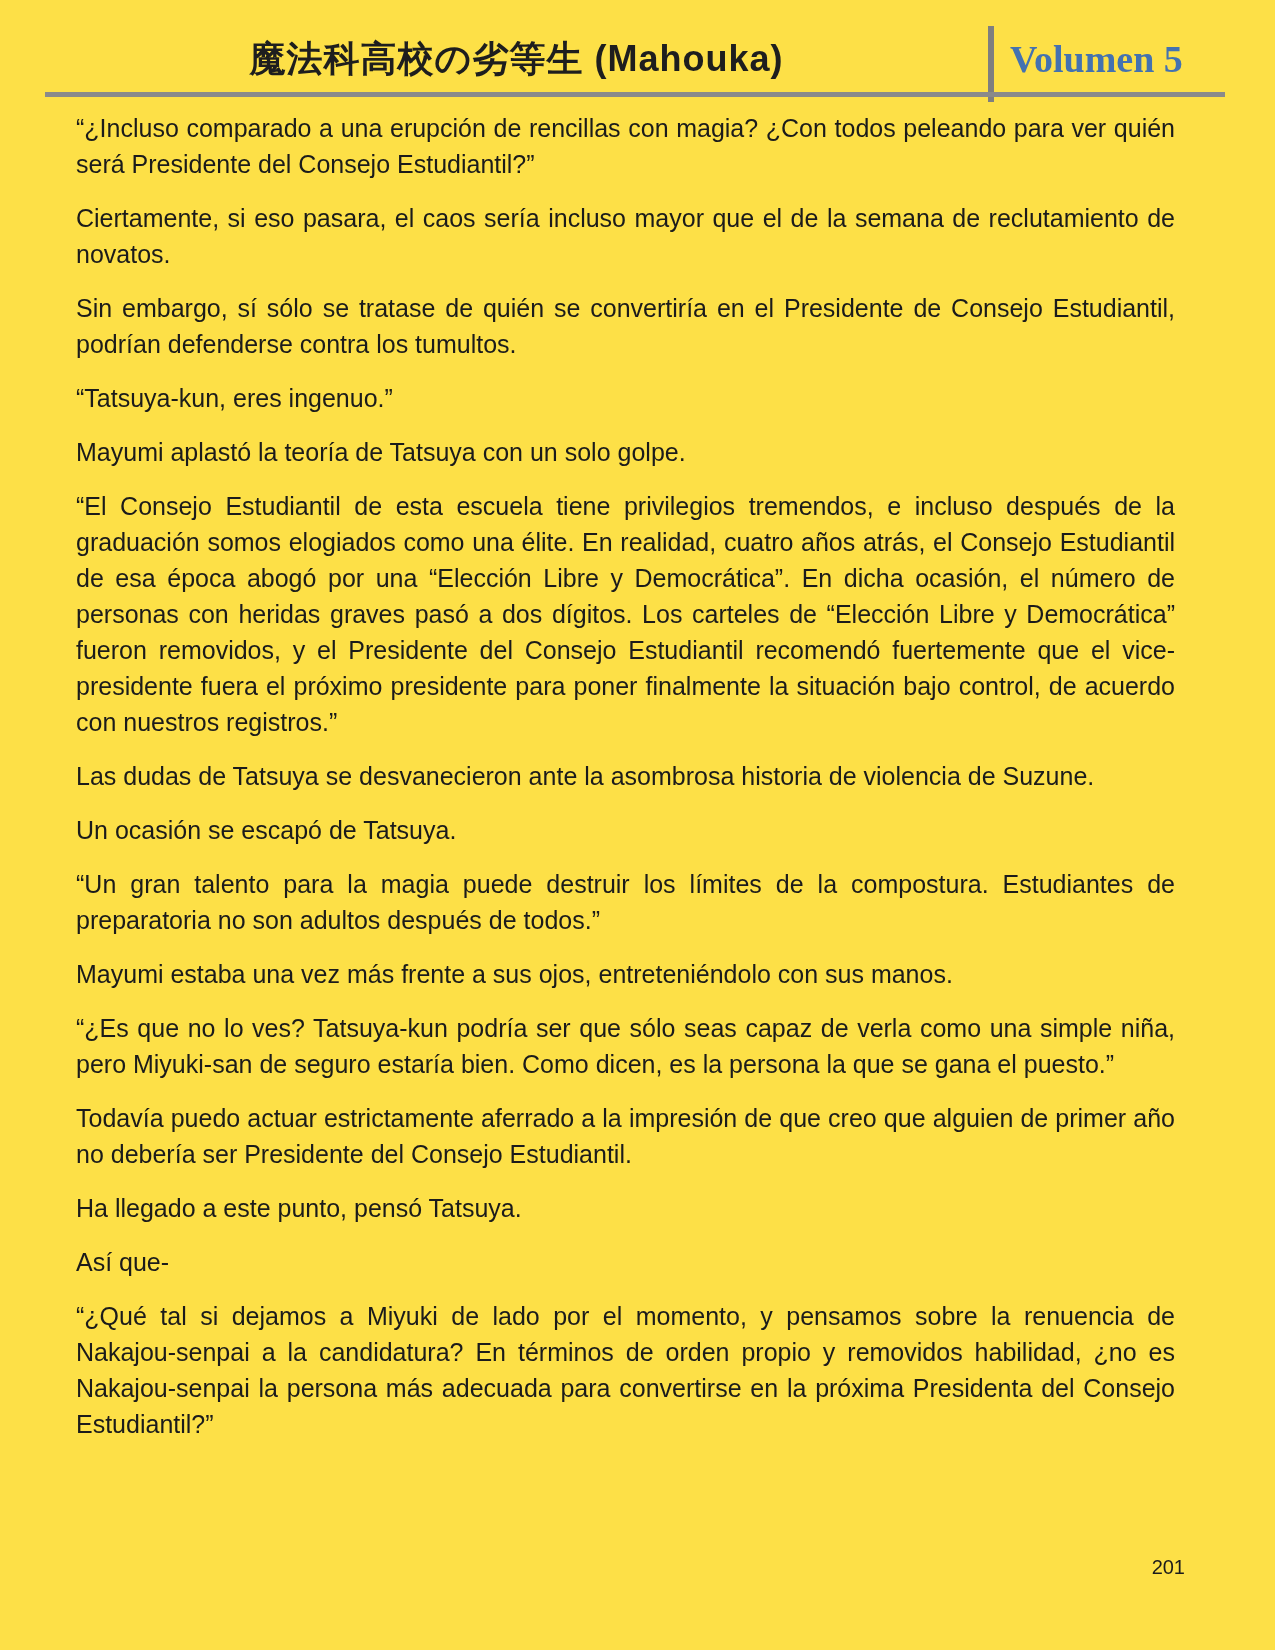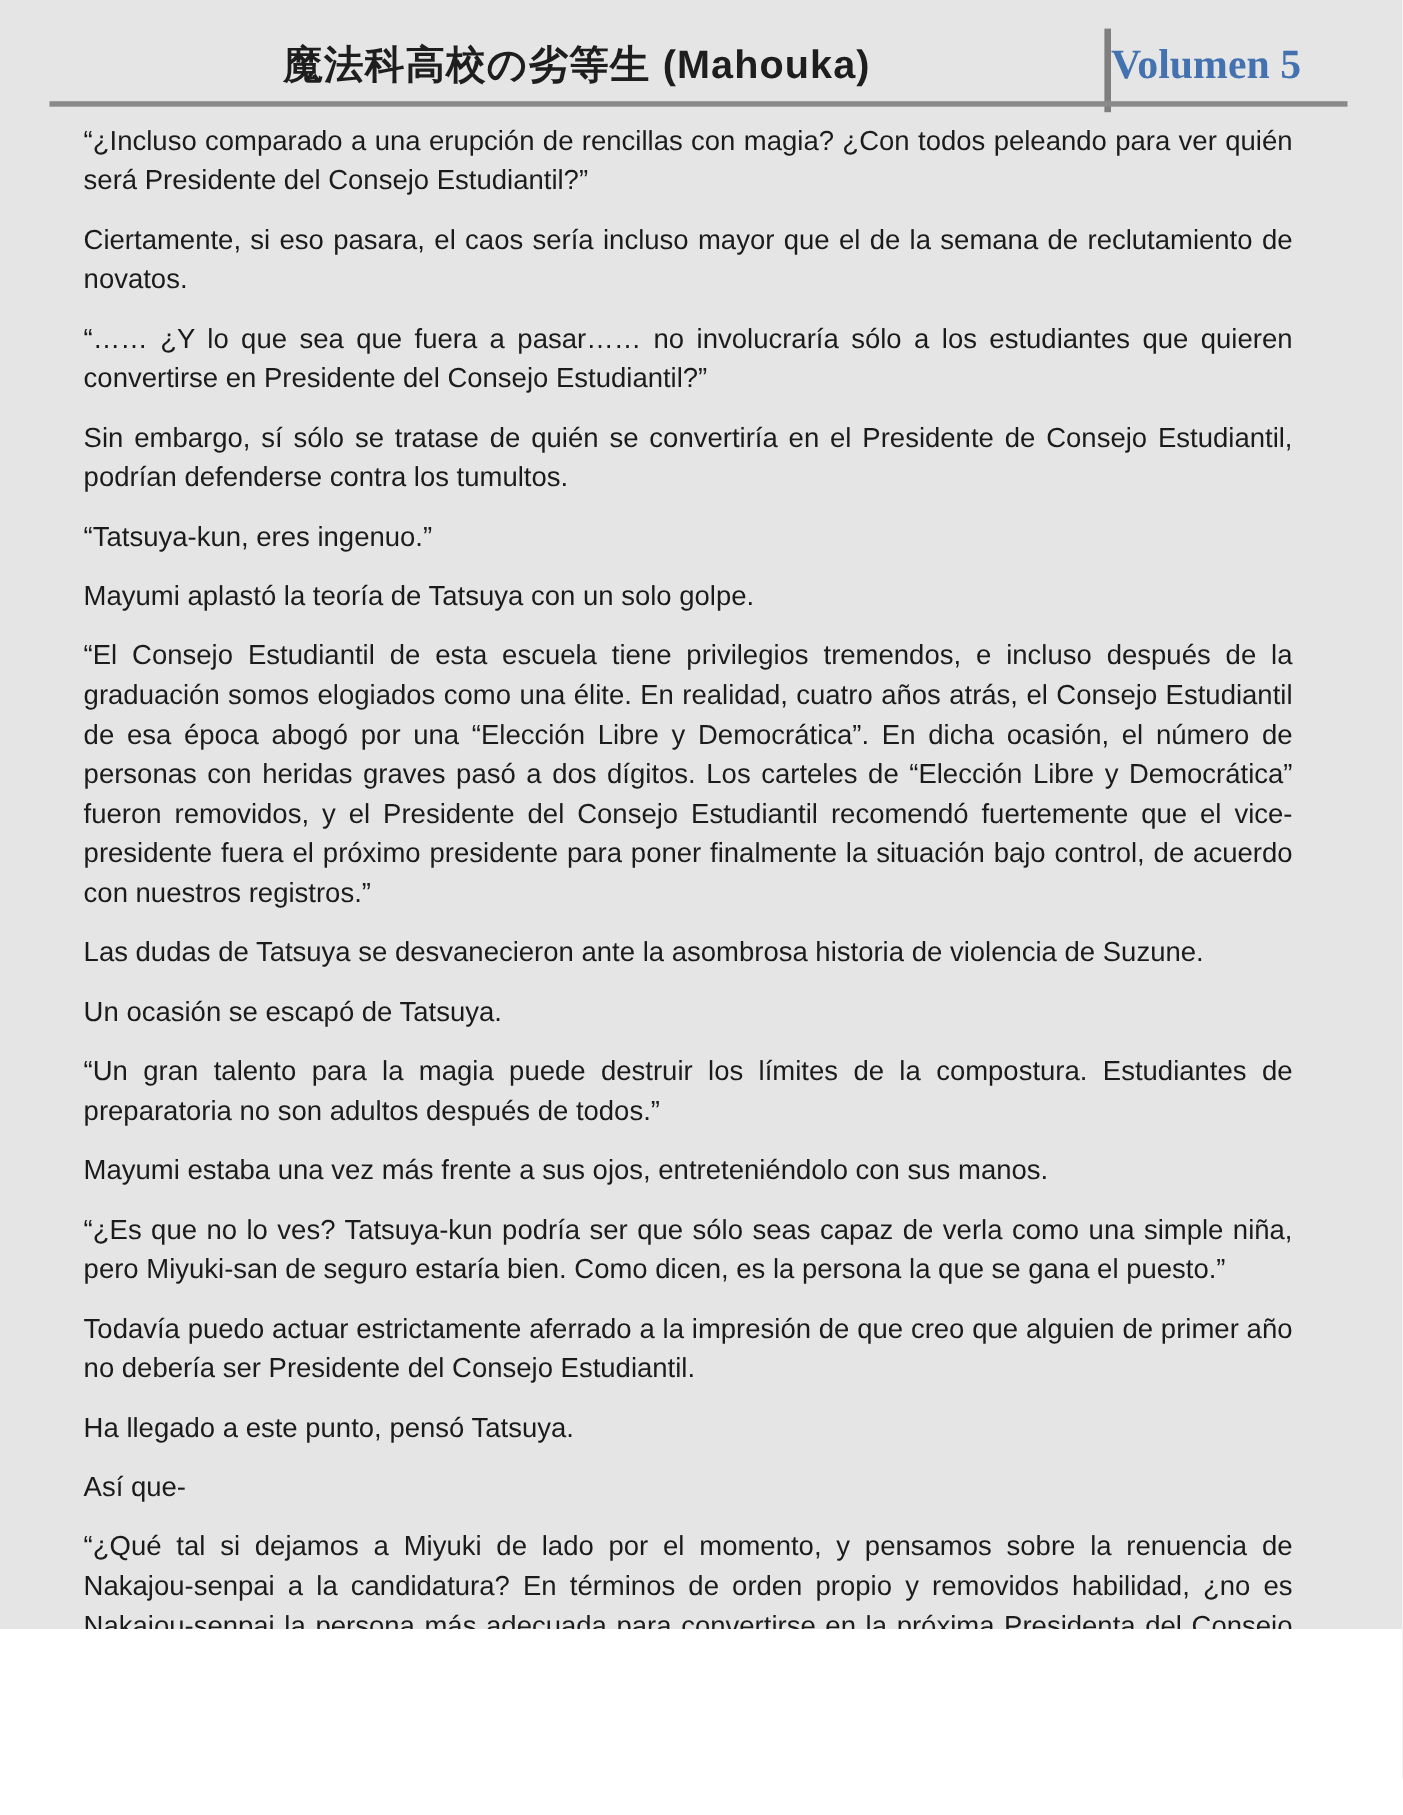--- a/index.html
+++ b/index.html
@@ -3,22 +3,22 @@
 <meta charset="utf-8">
 <style>
   html, body {
     margin: 0;
     padding: 0;
     background: #ffffff;
   }
   .page {
     position: relative;
     width: 1275px;
-    height: 1481px;
-    background: #e5e5e5;
+    height: 1650px;
+    background: #fde047;
     font-family: "Liberation Sans", "DejaVu Sans", sans-serif;
     color: #1b1b1b;
     overflow: hidden;
   }
   
   .header {
     position: absolute;
     top: 24px;
     left: 45px;
     width: 1180px;
@@ -44,20 +44,21 @@
     width: 6px;
     height: 76px;
     background: #7f7f7f;
     margin-top: 10px;
     flex: 0 0 auto;
   }
   .header-volume-area {
     width: 215px;
     display: flex;
     align-items: center;
+    padding-left: 16px;
     flex: 0 0 auto;
   }
   .header-volume {
     font-family: "Liberation Serif", "DejaVu Serif", serif;
     font-size: 38px;
     font-weight: bold;
     white-space: nowrap;
   }
   .header-rule {
     position: absolute;
@@ -102,21 +103,20 @@
     <div class="header-vbar"></div>
     <div class="header-volume-area">
       <span class="header-volume" style="color: rgb(68, 114, 176);">Volumen 5</span>
     </div>
   </div>
   <div class="header-rule" style="background: rgb(138, 138, 138);"></div>
 
   <div class="body-text">
     <p>“¿Incluso comparado a una erupción de rencillas con magia? ¿Con todos peleando para ver quién será Presidente del Consejo Estudiantil?”</p>
     <p>Ciertamente, si eso pasara, el caos sería incluso mayor que el de la semana de reclutamiento de novatos.</p>
-    <p>“…… ¿Y lo que sea que fuera a pasar…… no involucraría sólo a los estudiantes que quieren convertirse en Presidente del Consejo Estudiantil?”</p>
     <p>Sin embargo, sí sólo se tratase de quién se convertiría en el Presidente de Consejo Estudiantil, podrían defenderse contra los tumultos.</p>
     <p>“Tatsuya-kun, eres ingenuo.”</p>
     <p>Mayumi aplastó la teoría de Tatsuya con un solo golpe.</p>
     <p>“El Consejo Estudiantil de esta escuela tiene privilegios tremendos, e incluso después de la graduación somos elogiados como una élite. En realidad, cuatro años atrás, el Consejo Estudiantil de esa época abogó por una “Elección Libre y Democrática”. En dicha ocasión, el número de personas con heridas graves pasó a dos dígitos. Los carteles de “Elección Libre y Democrática” fueron removidos, y el Presidente del Consejo Estudiantil recomendó fuertemente que el vice-presidente fuera el próximo presidente para poner finalmente la situación bajo control, de acuerdo con nuestros registros.”</p>
     <p>Las dudas de Tatsuya se desvanecieron ante la asombrosa historia de violencia de Suzune.</p>
     <p>Un ocasión se escapó de Tatsuya.</p>
     <p>“Un gran talento para la magia puede destruir los límites de la compostura. Estudiantes de preparatoria no son adultos después de todos.”</p>
     <p>Mayumi estaba una vez más frente a sus ojos, entreteniéndolo con sus manos.</p>
     <p>“¿Es que no lo ves? Tatsuya-kun podría ser que sólo seas capaz de verla como una simple niña, pero Miyuki-san de seguro estaría bien. Como dicen, es la persona la que se gana el puesto.”</p>
     <p>Todavía puedo actuar estrictamente aferrado a la impresión de que creo que alguien de primer año no debería ser Presidente del Consejo Estudiantil.</p>

